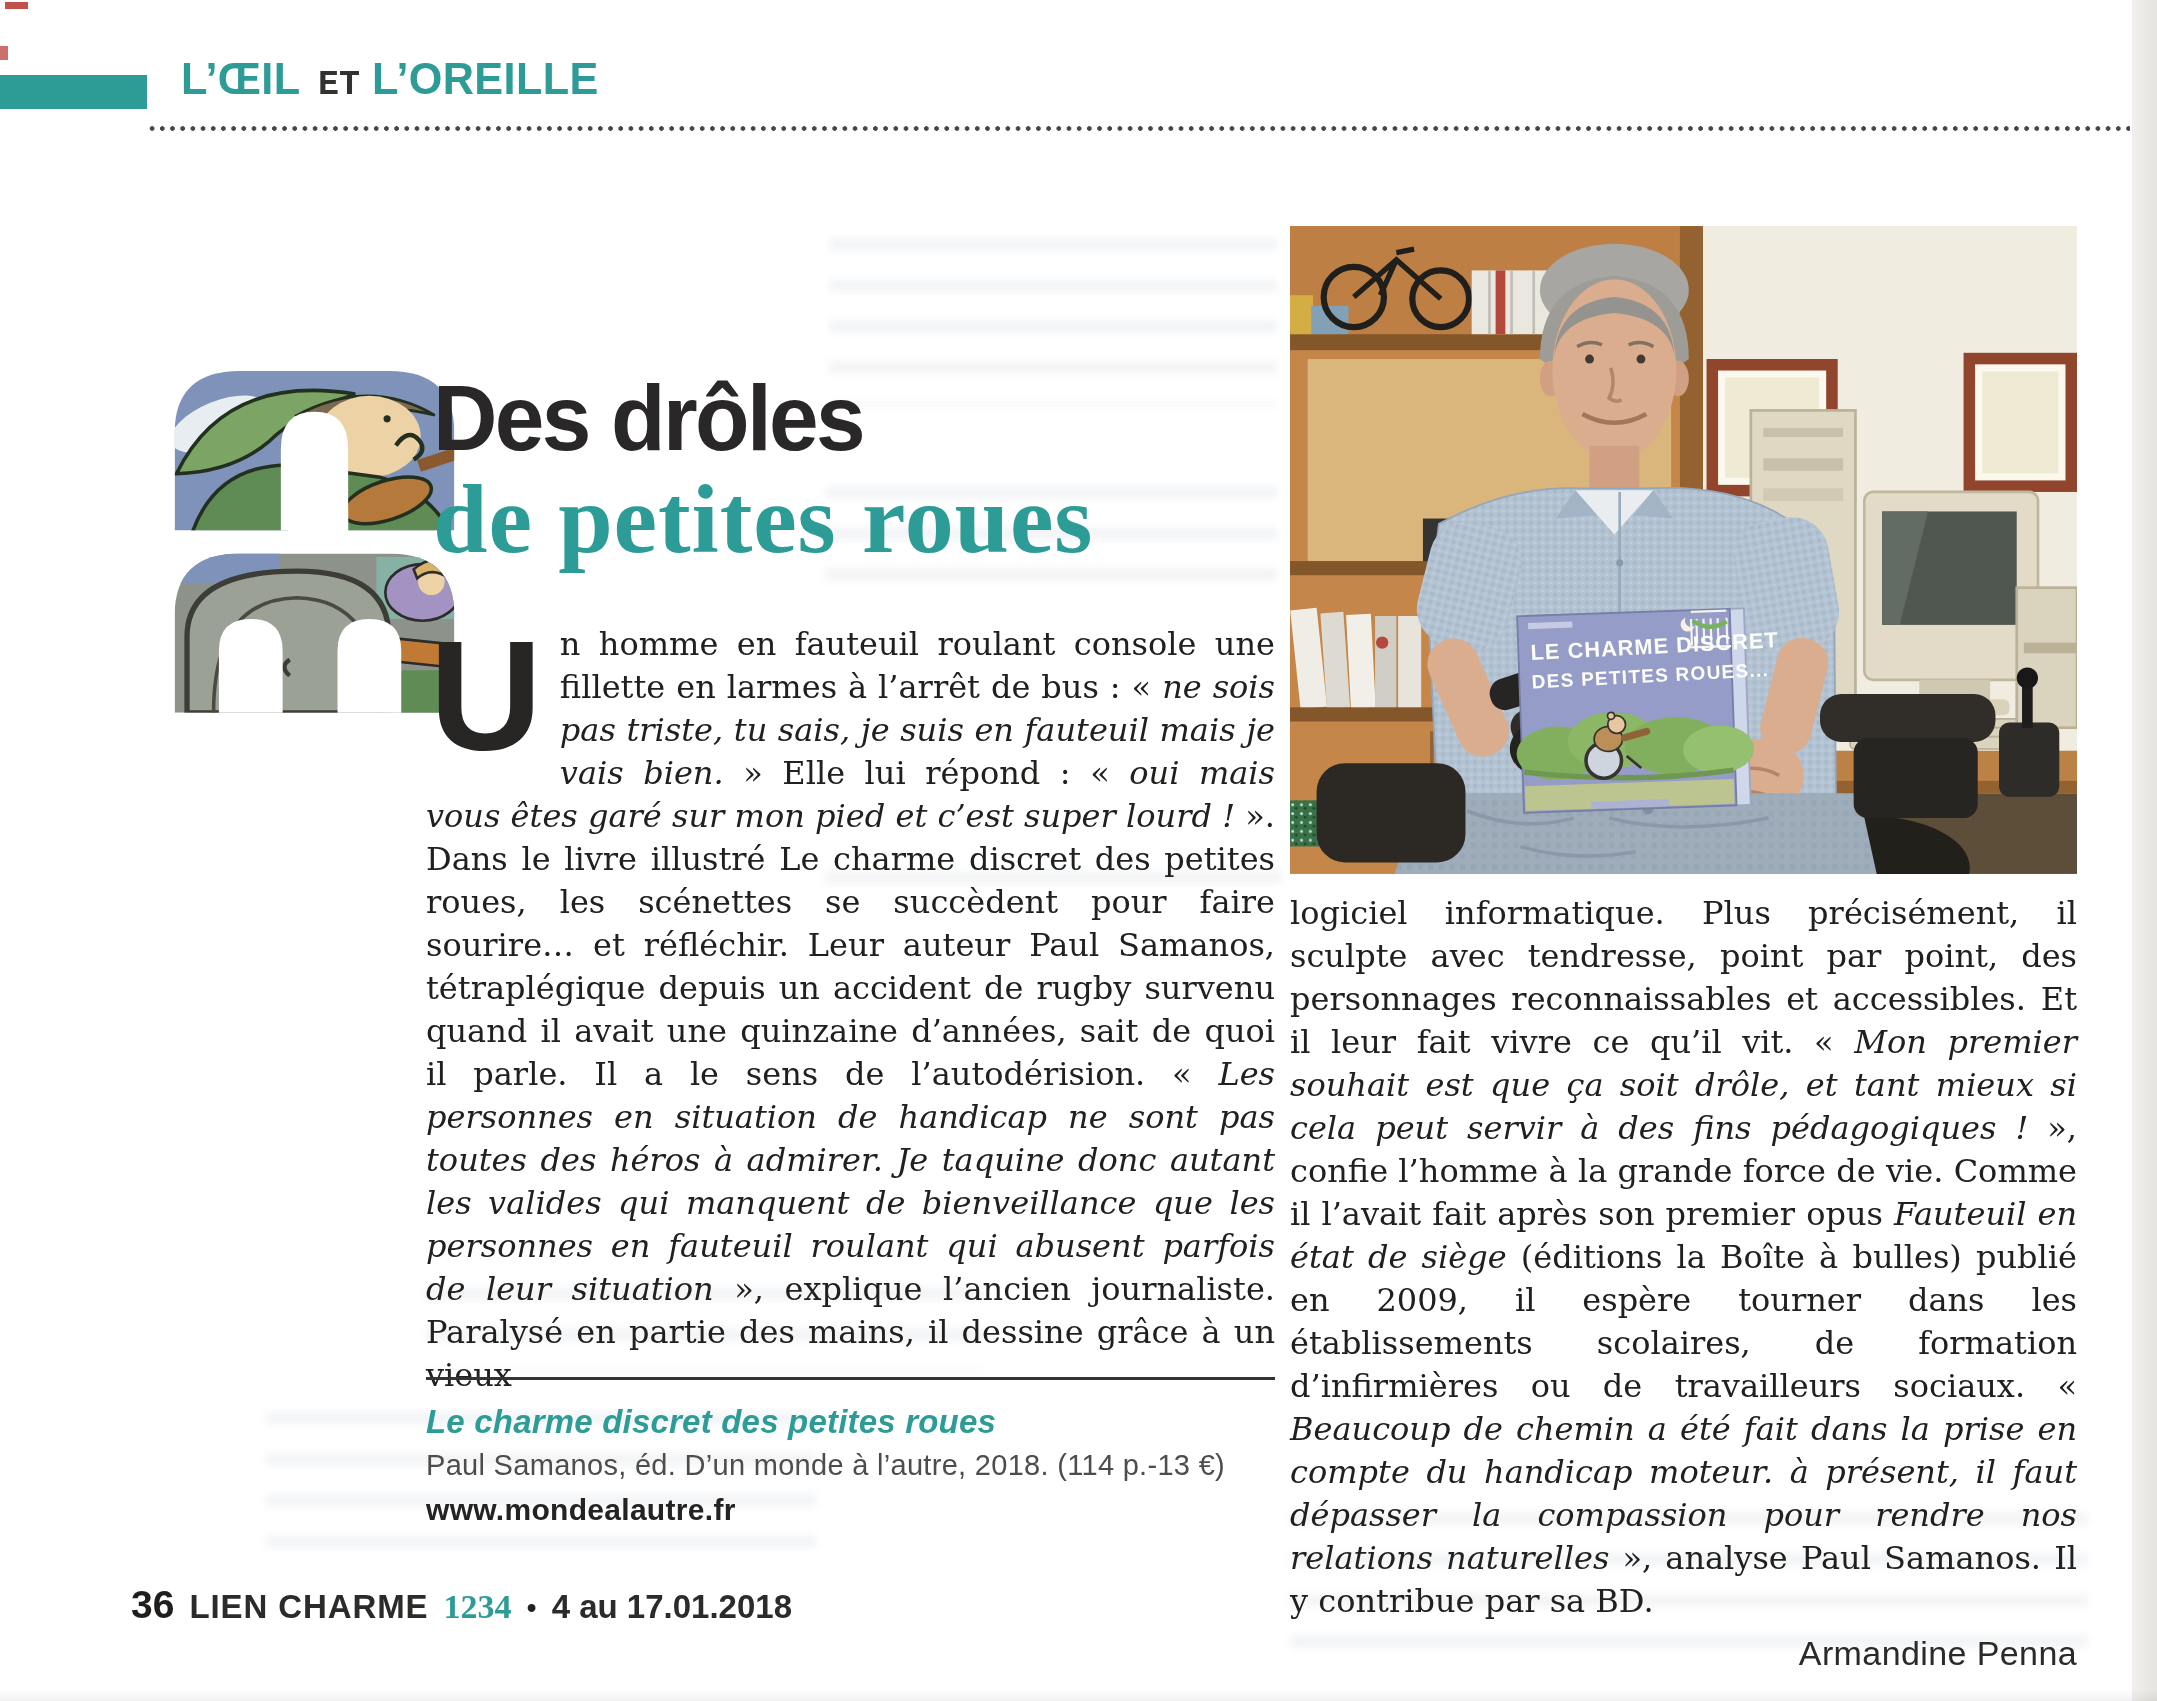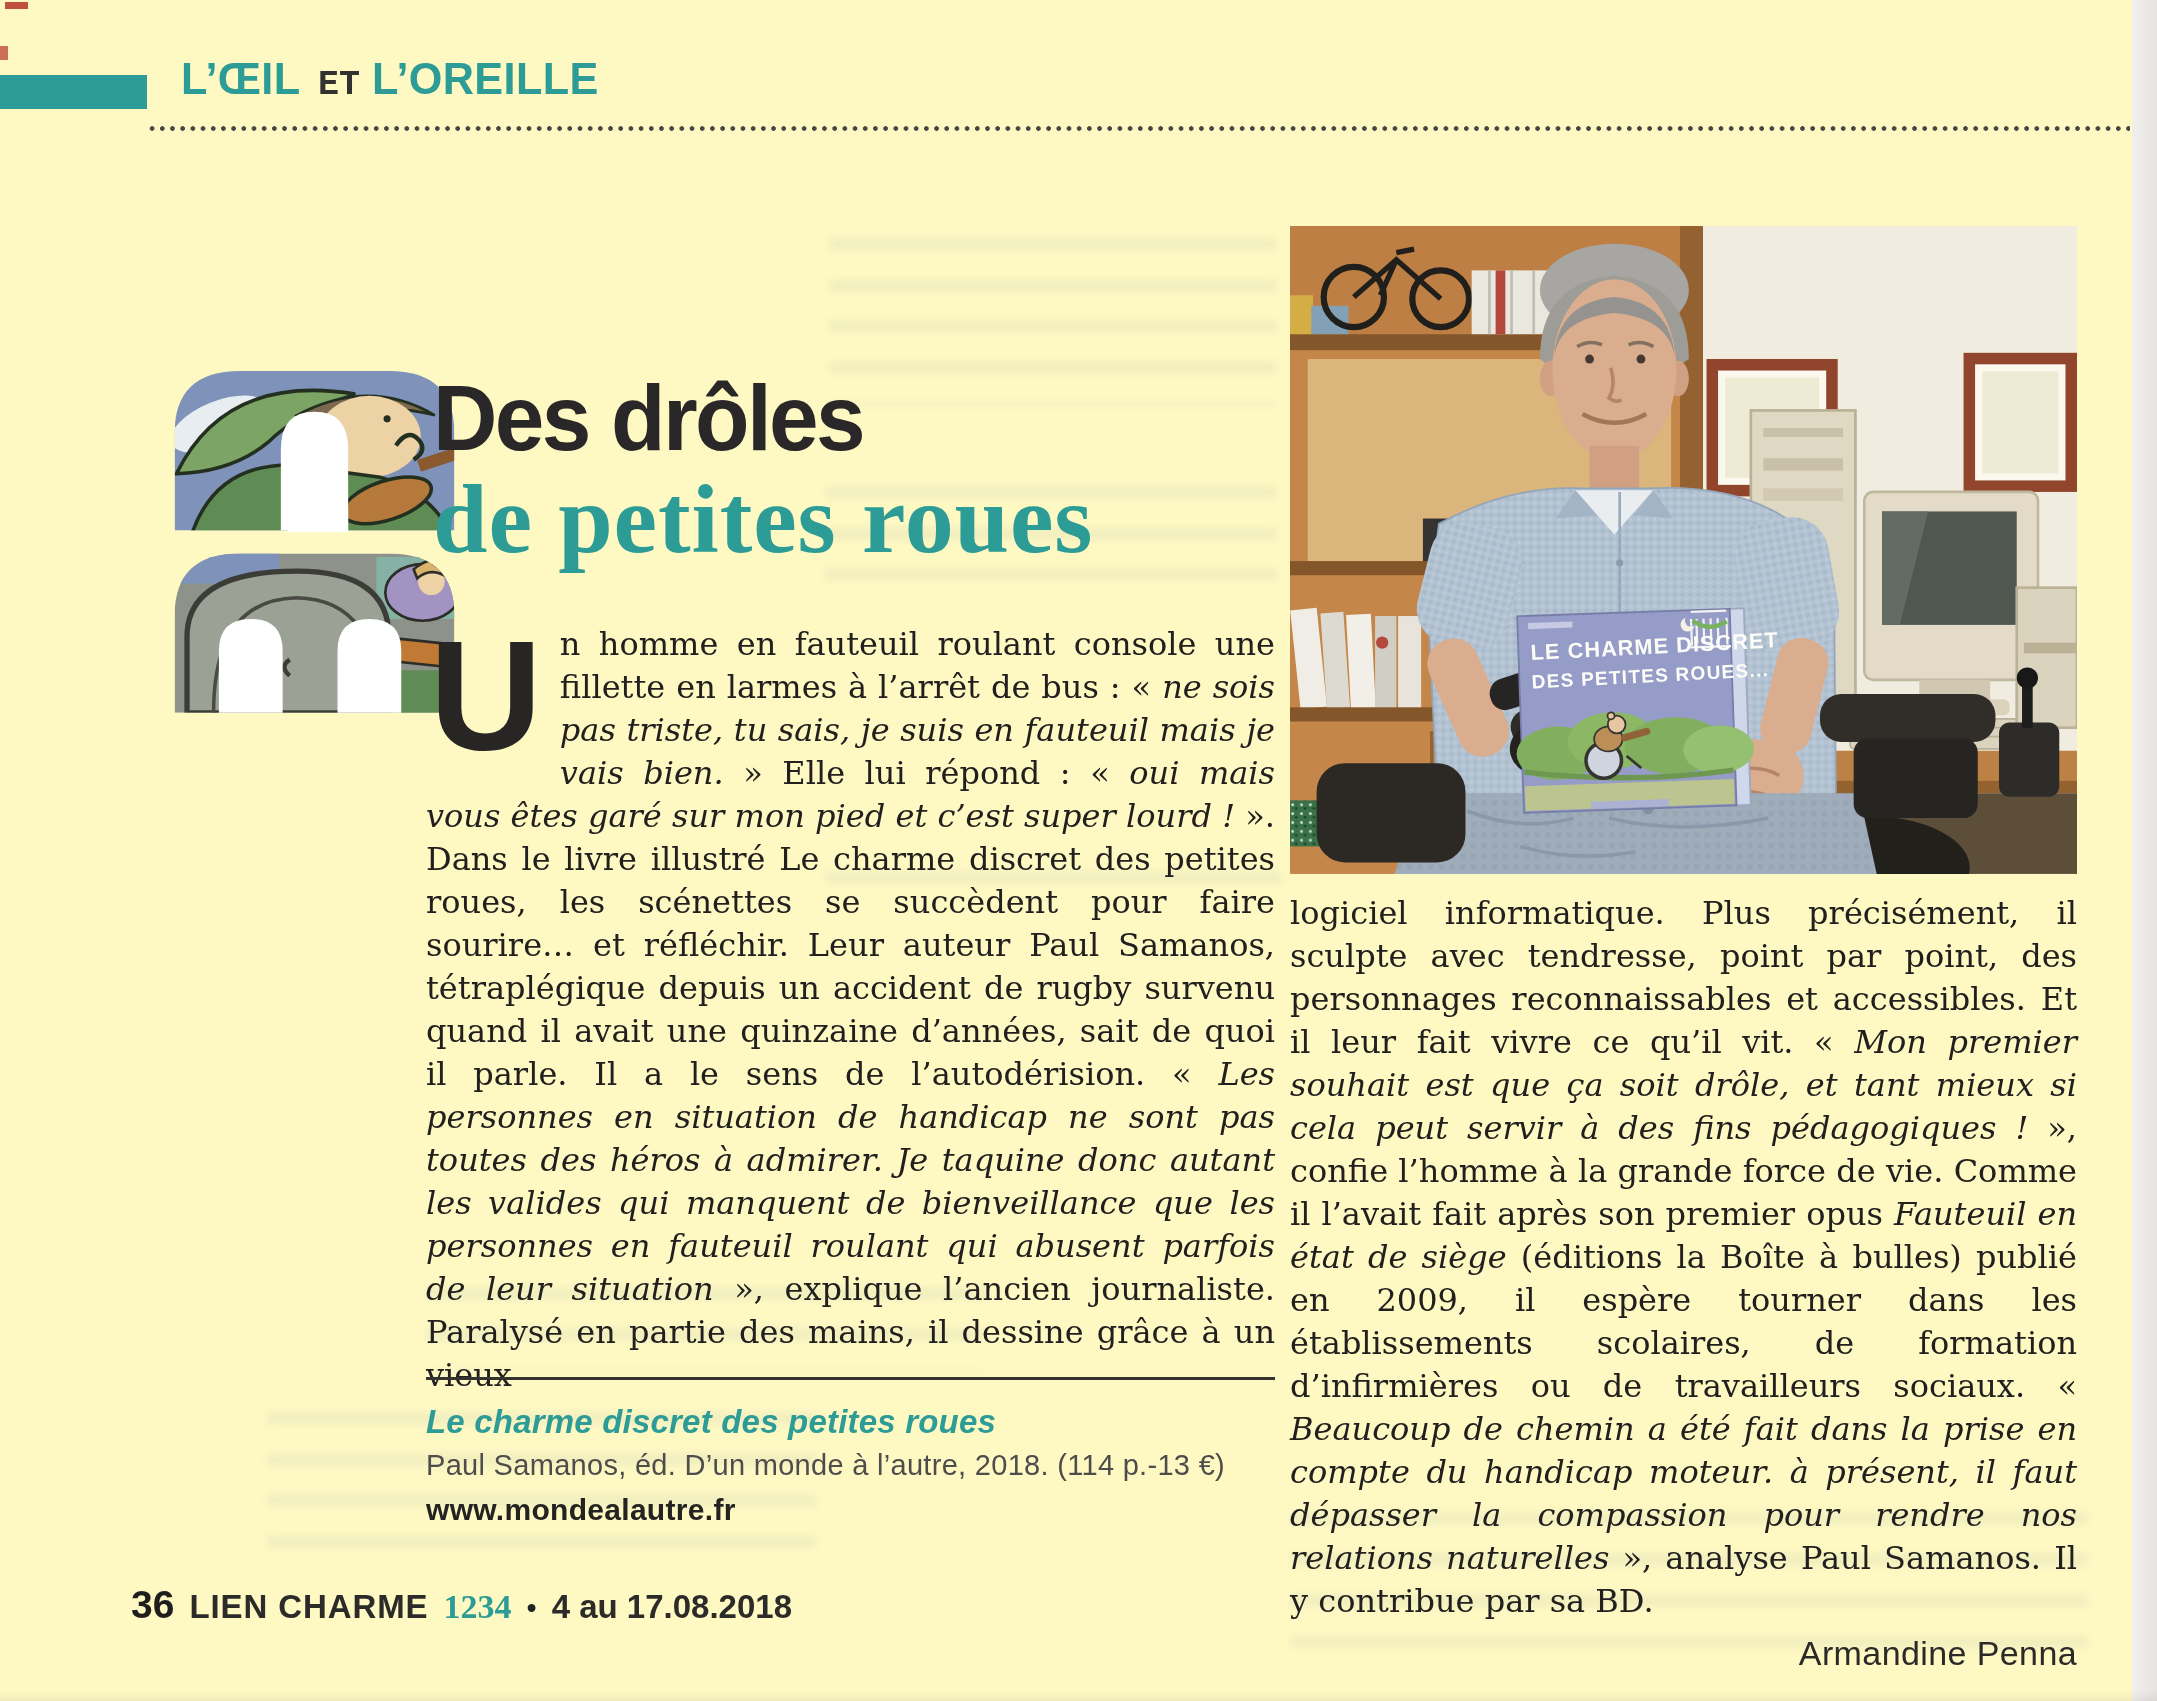--- a/index.html
+++ b/index.html
@@ -1,18 +1,18 @@
 <!DOCTYPE html>
 <html lang="fr" style="font-size:14px"><head>
 <meta charset="utf-8">
 <style>
   html,body{margin:0;padding:0;background:#d8d8d6;}
   #page{
     position:relative; width:2157px; height:1701px;
-    background:#fef9c3; overflow:hidden;
+    background:#ffffff; overflow:hidden;
     font-family:"Liberation Sans", sans-serif;
     -webkit-font-smoothing:antialiased;
   }
   .abs{position:absolute;}
   
   .teal-block{left:0; top:75px; width:147px; height:34px; background:#2E9C96;}
   .section-title{left:181px; top:53px; display:flex; align-items:baseline; gap:12.4px; white-space:nowrap; z-index:2;}
   .section-title .w{font-weight:bold; font-size:45px; letter-spacing:0.4px; color:#2E9C96; transform:scaleX(.96); transform-origin:left bottom;}
   .section-title .et{font-weight:bold; font-size:35px; color:#333231;font-family:Liberation Mono, monospace;}
   .dotted-rule{left:147px; top:125px; right:26.6px; height:7px;
@@ -309,19 +309,19 @@
   <div class="abs bodytext col-right">
     <span><span class="seg-r">logiciel informatique. Plus précisément, il sculpte avec tendresse, point par point, des personnages reconnaissables et accessibles. Et il leur fait vivre ce qu’il vit. « </span><span class="seg-i">Mon premier souhait est que ça soit drôle, et tant mieux si cela peut servir à des fins pédagogiques ! </span><span class="seg-r">», confie l’homme à la grande force de vie. Comme il l’avait fait après son premier opus </span><span class="seg-i">Fauteuil en état de siège</span><span class="seg-r"> (éditions la Boîte à bulles) publié en 2009, il espère tourner dans les établissements scolaires, de formation d’infirmières ou de travailleurs sociaux. « </span><span class="seg-i">Beaucoup de chemin a été fait dans la prise en compte du handicap moteur. à présent, il faut dépasser la compassion pour rendre nos relations naturelles</span><span class="seg-r"> », analyse Paul Samanos. Il y contribue par sa BD.</span></span>
     <div class="byline">Armandine Penna</div>
   </div>
 
   <div class="abs footer">
     <span class="f-num">36</span>
     <span class="f-mag">LIEN CHARME</span>
     <span class="f-issue">1234</span>
     <span class="f-sep">•</span>
-    <span class="f-date">4 au 17.08.2018</span>
+    <span class="f-date">4 au 17.01.2018</span>
   </div>
 
   <div class="abs edge-right"></div>
   <div class="abs edge-bottom"></div>
 </div>
 
 
 </body></html>

